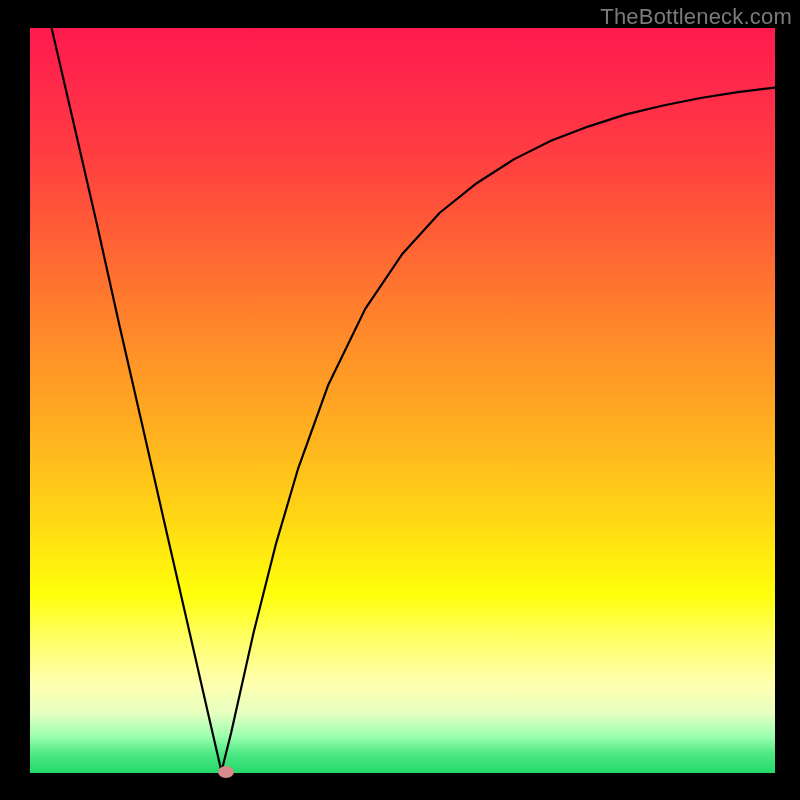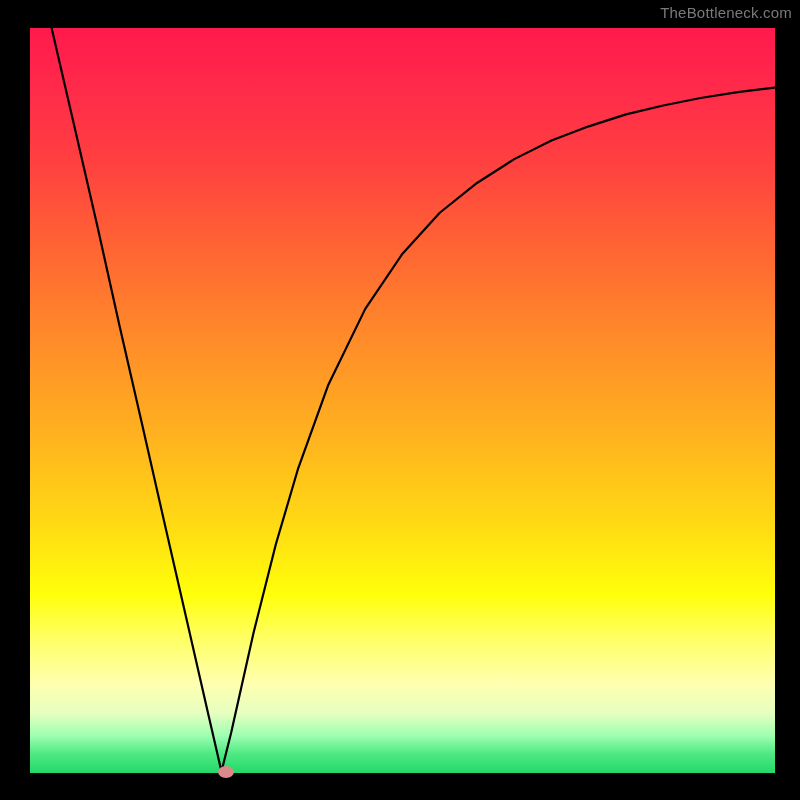--- a/index.html
+++ b/index.html
@@ -54,21 +54,21 @@
     height: 12px;
     background: #d98a8a;
     border-radius: 50%;
     transform: translate(-50%, -50%);
   }
   .watermark {
     position: absolute;
     top: 4px;
     right: 8px;
     color: #7a7a7a;
-    font-size: 15px;
+    font-size: 22px;
     font-weight: 500;
     letter-spacing: 0.2px;
   }
 </style>
 </head>
 <body>
 
 <div class="frame">
 
   <div class="plot-area">

